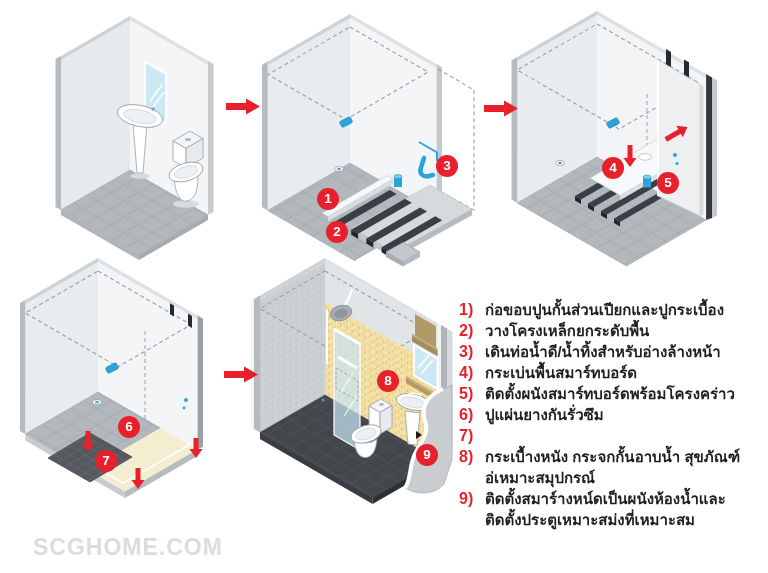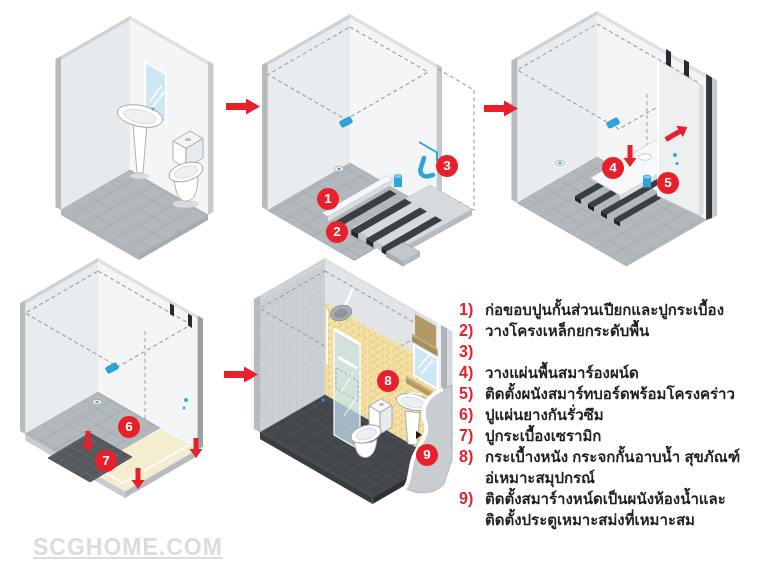--- a/index.html
+++ b/index.html
@@ -15,21 +15,20 @@
   .legend{position:absolute;left:459px;top:299px;color:#1e1e1e;}
   .l-item{display:flex;align-items:flex-start;}
   .l-num{color:var(--accent-red,#E8202C);font-weight:bold;font-size:16px;
          width:26px;flex:none;line-height:21px;}
   .l-text{font-weight:bold;font-size:15px;line-height:21px;white-space:nowrap;}
   .l-text span{display:block;}
   .watermark{
     position:absolute;left:33px;top:534px;
     font-size:23px;font-weight:bold;letter-spacing:1px;
     color:var(--watermark-gray,#DCDCDC);
-    text-decoration:underline;
   }
   .red-fill{fill:var(--accent-red,#E8202C);}
   .blue-fill{fill:var(--pipe-blue,#2BA3DC);}
   .blue-stroke{stroke:var(--pipe-blue,#2BA3DC);}
 </style>
 </head>
 <body>
 
 <div class="canvas">
 
@@ -332,44 +331,44 @@
         </span>
   </div>
   <div class="l-item">
     <span class="l-num">2)</span>
     <span class="l-text">
           <span>วางโครงเหล็กยกระดับพื้น</span>
         </span>
   </div>
   <div class="l-item">
     <span class="l-num">3)</span>
+    <span class="l-text">
+          <span>เดินท่อน้ำดี/น้ำทิ้งสำหรับอ่างล้างหน้า</span>
+        </span>
   </div>
   <div class="l-item">
     <span class="l-num">4)</span>
     <span class="l-text">
-          <span>วางแผ่นพื้นสมาร์องผน์ด</span>
+          <span>กระเบ่นพื้นสมาร์ทบอร์ด</span>
         </span>
   </div>
   <div class="l-item">
     <span class="l-num">5)</span>
     <span class="l-text">
           <span>ติดตั้งผนังสมาร์ทบอร์ดพร้อมโครงคร่าว</span>
         </span>
   </div>
   <div class="l-item">
     <span class="l-num">6)</span>
     <span class="l-text">
           <span>ปูแผ่นยางกันรั่วซึม</span>
         </span>
   </div>
   <div class="l-item">
     <span class="l-num">7)</span>
-    <span class="l-text">
-          <span>ปูกระเบื้องเซรามิก</span>
-        </span>
   </div>
   <div class="l-item">
     <span class="l-num">8)</span>
     <span class="l-text">
       <span>กระเบื้างหนัง  กระจกกั้นอาบน้ำ สุขภัณฑ์</span>
       <span>อ่เหมาะสมุปกรณ์</span>
     </span>
   </div>
   <div class="l-item">
     <span class="l-num">9)</span>

